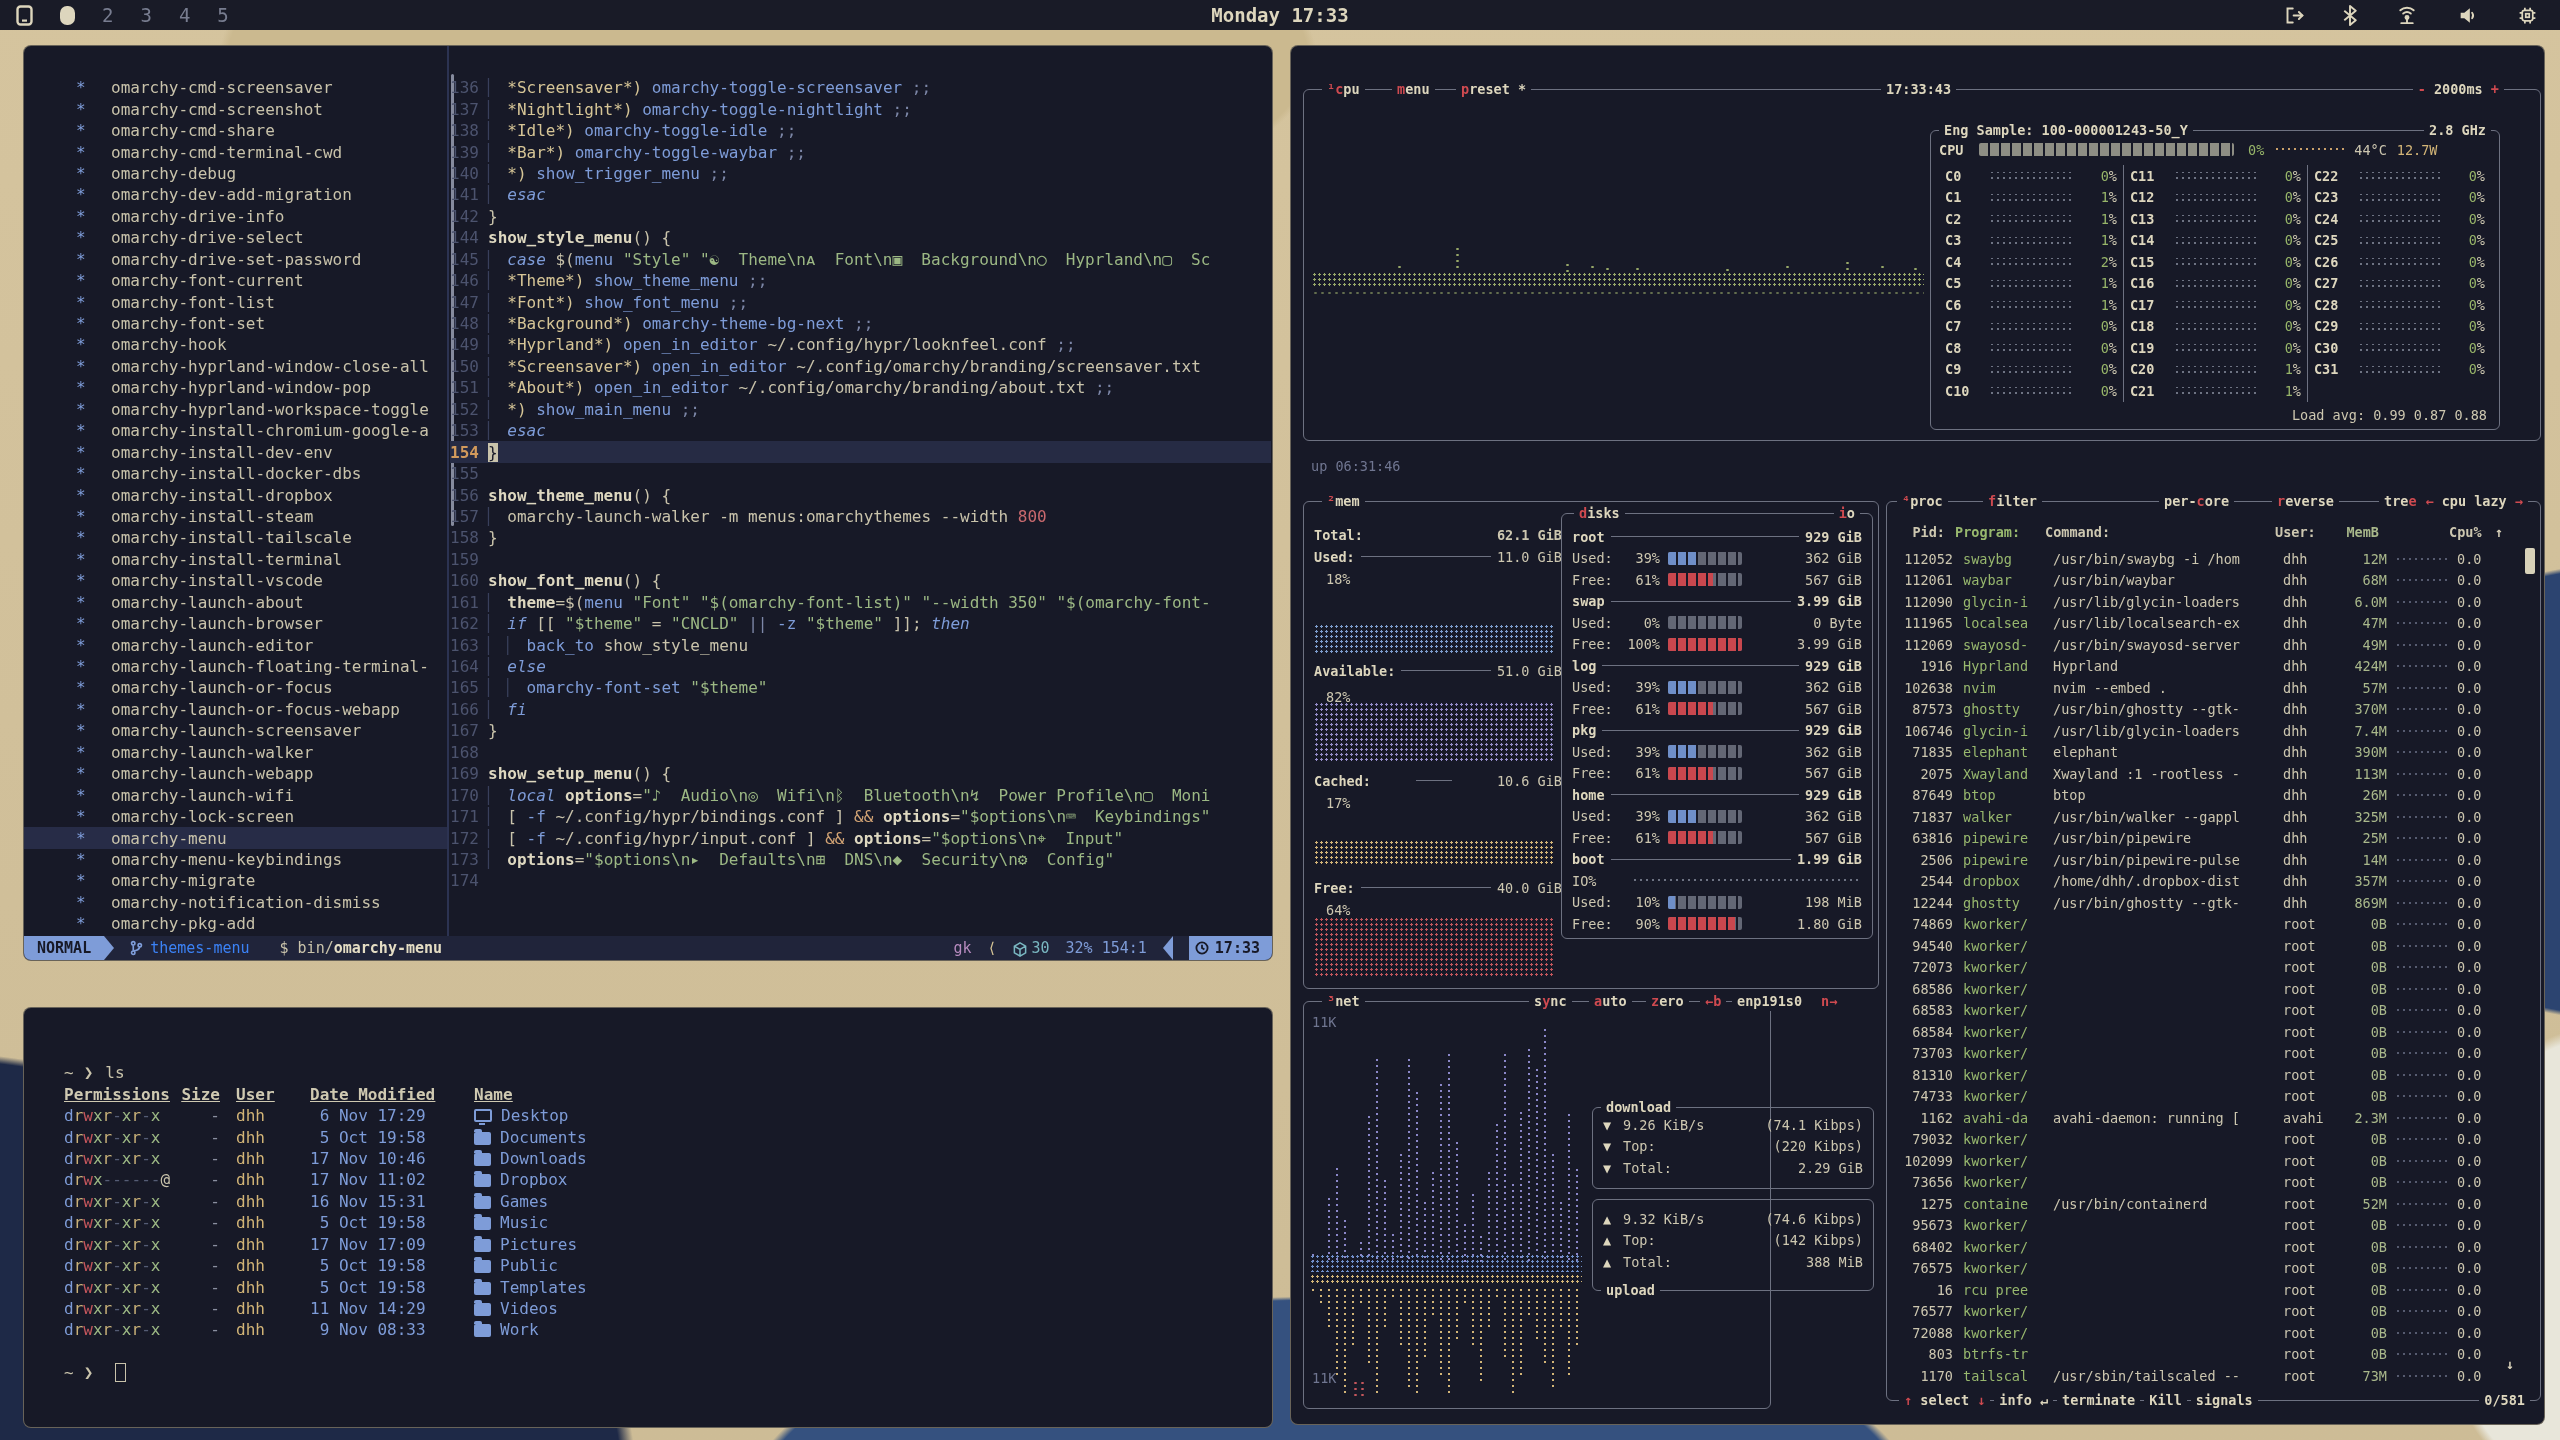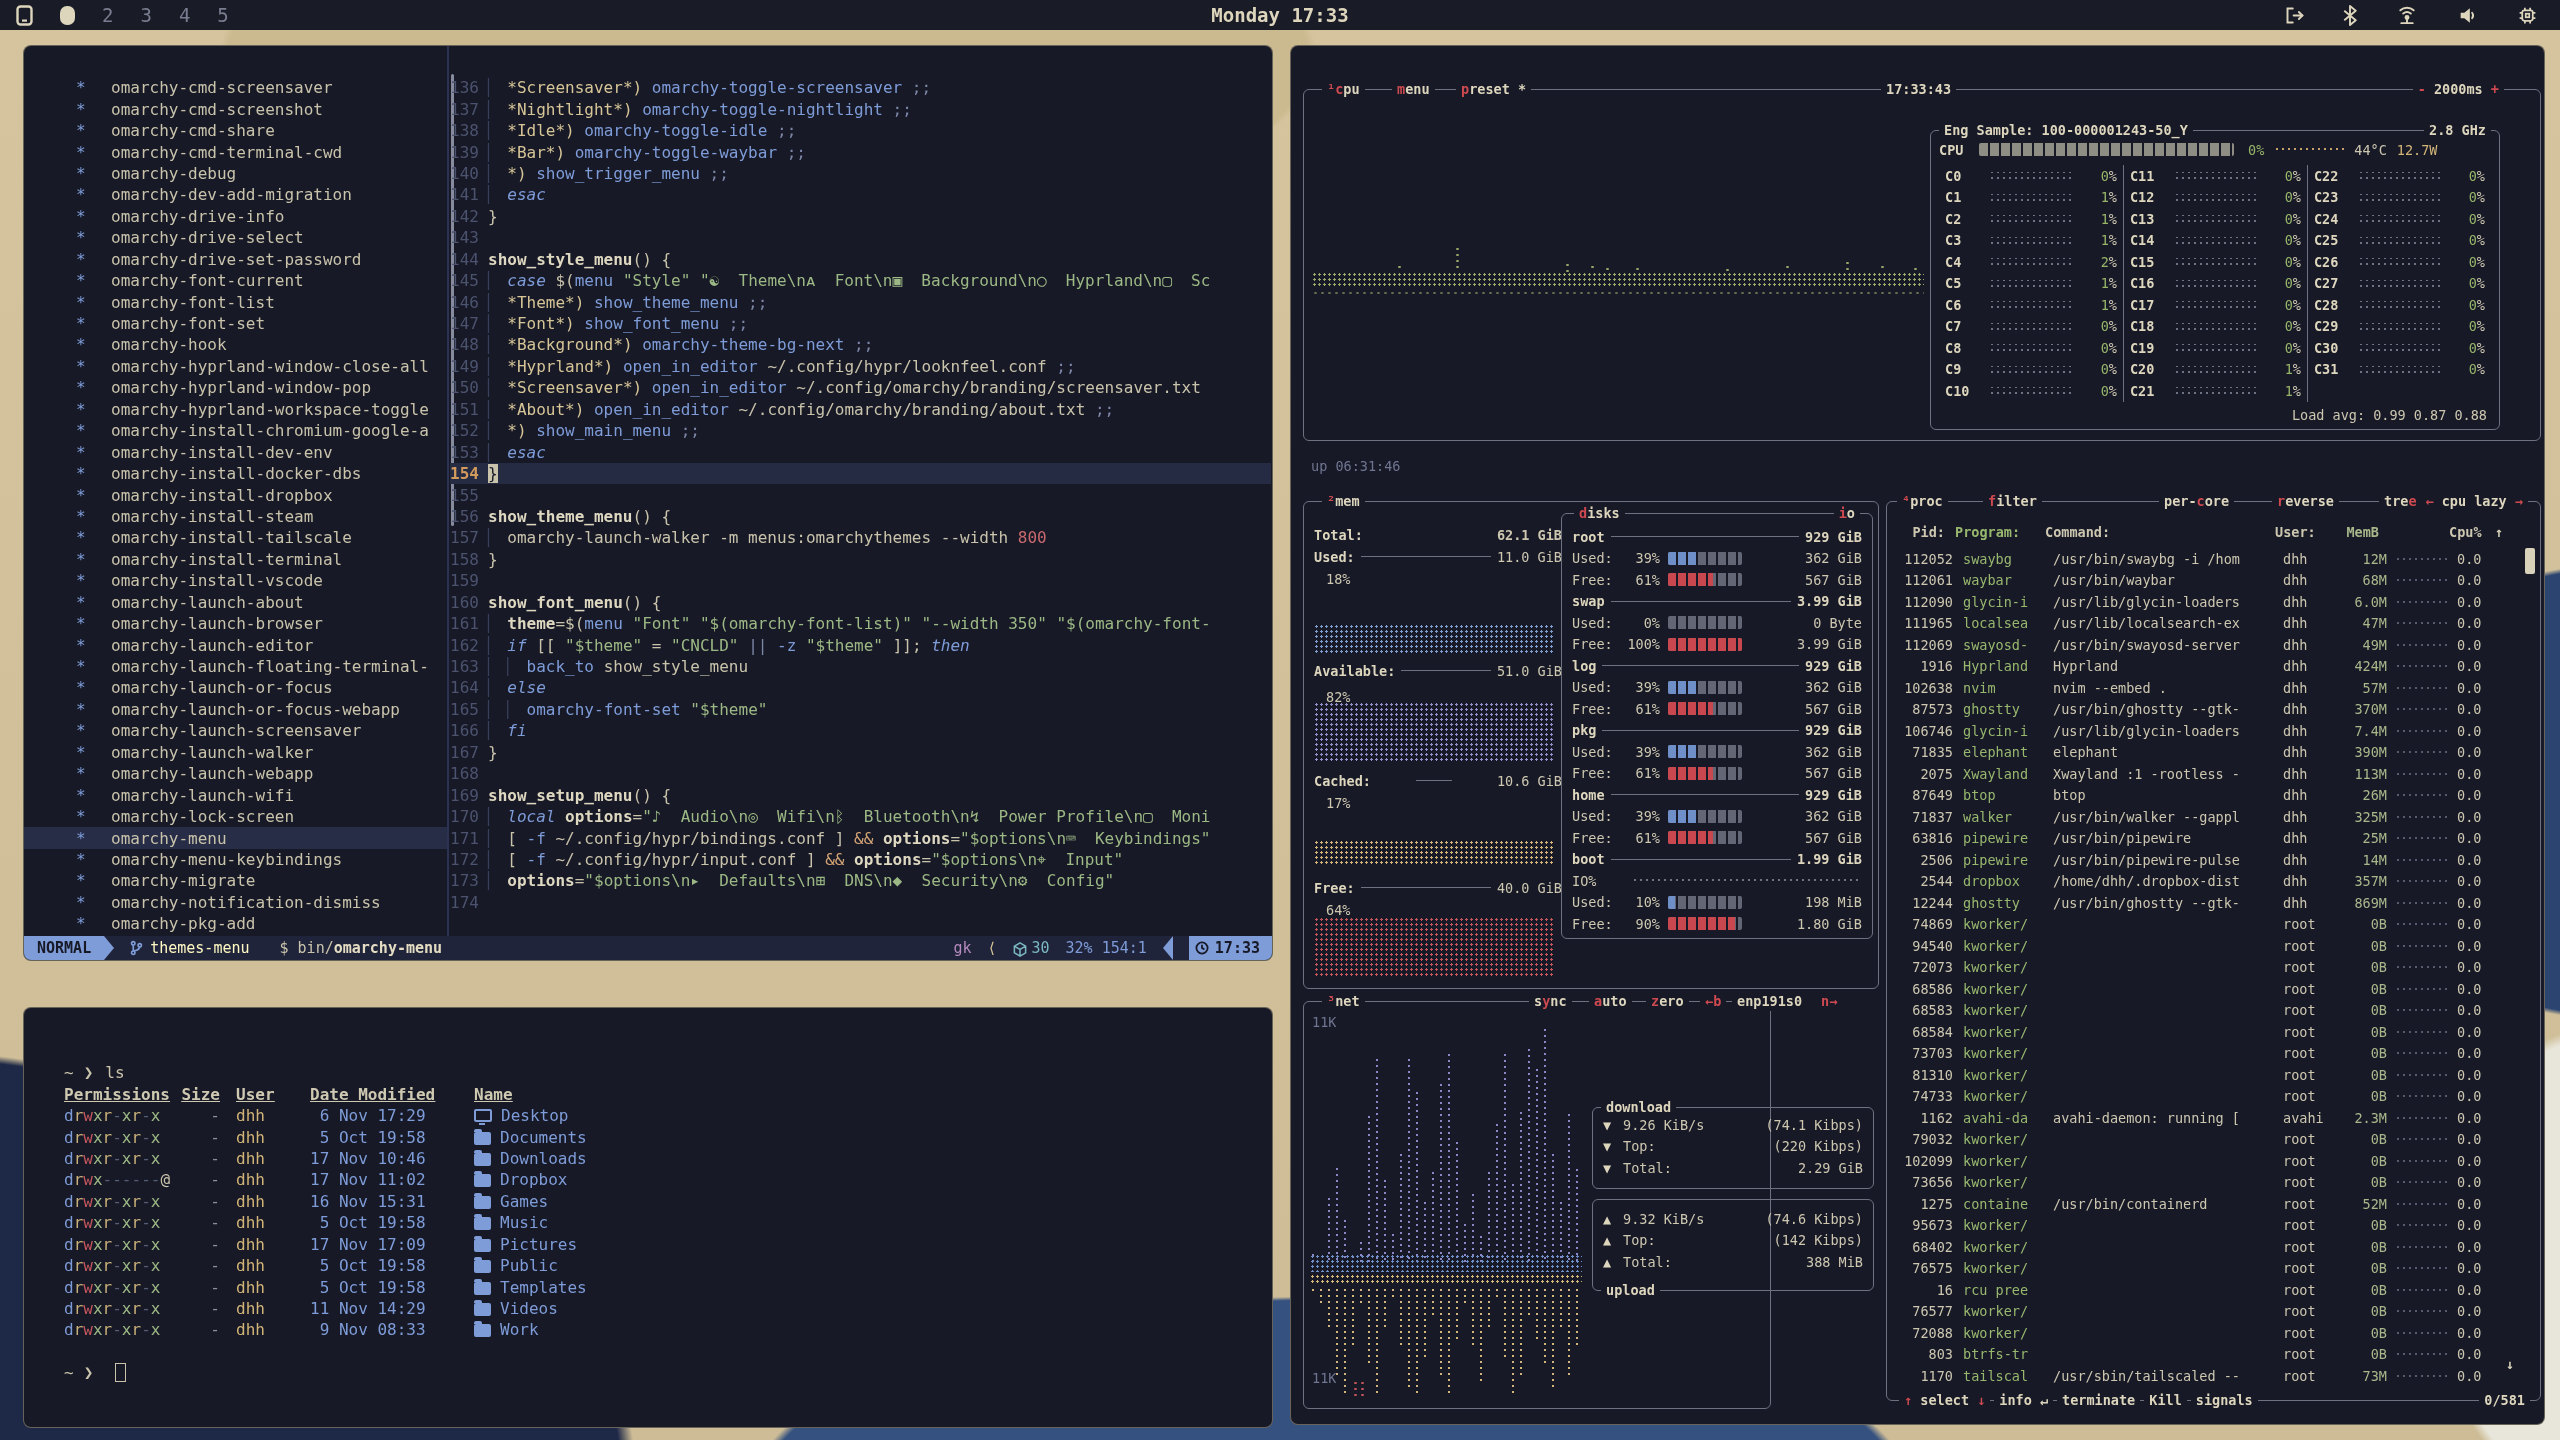--- a/index.html
+++ b/index.html
@@ -44,21 +44,21 @@
 .p{color:#d6c596}
 .o{color:#7d87a8}
 .n{color:#c9696e}
 .f,.w{color:#ded8c0;font-weight:bold}
 .g{color:#39405c}
 .a{color:#d2a374}
 .cursor{background:#c9c3ab;color:#171927}
 #statusline{position:absolute;left:0;bottom:0;height:24px;width:100%;background:#20243a;display:flex;align-items:center;font-size:15px}
 .sl-mode{background:#7e9cd8;color:#171927;font-weight:bold;padding:0 13px;height:100%;display:flex;align-items:center}
 .sl-mode-arrow{width:0;height:0;border-top:12px solid transparent;border-bottom:12px solid transparent;border-left:10px solid #7e9cd8}
-.sl-branch{color:#fef9c3;margin-left:16px;display:flex;gap:7px;align-items:center}
+.sl-branch{color:#3b82f6;margin-left:16px;display:flex;gap:7px;align-items:center}
 .sl-file{color:#c9c3ab;margin-left:30px;white-space:pre}
 .sl-file b{color:#e4ddc4}
 .sl-right{margin-left:auto;display:flex;align-items:center;gap:16px;height:100%}
 .sl-gk{color:#b78bbf}
 .sl-sep{color:#d6c596}
 .sl-cube{color:#7ab8c2;display:flex;align-items:flex-end;gap:5px}
 .sl-pos{color:#7e9cd8}
 .sl-badge-arrow{width:0;height:0;border-top:12px solid transparent;border-bottom:12px solid transparent;border-right:10px solid #7e9cd8}
 .sl-badge{background:#7e9cd8;color:#171927;font-weight:bold;height:100%;display:flex;align-items:center;gap:6px;padding:0 12px 0 6px}
 
@@ -252,21 +252,20 @@
   <div id="pane-sep"></div>
   <div id="file-scrollbar"></div>
   <div id="code-pane">
       <div class="crow"><span class="lnum">136</span><span class="ctext"><span class="g">▏</span><span class="t"> </span><span class="p">*Screensaver*)</span><span class="t"> </span><span class="c">omarchy-toggle-screensaver</span><span class="o"> ;;</span></span></div>
       <div class="crow"><span class="lnum">137</span><span class="ctext"><span class="g">▏</span><span class="t"> </span><span class="p">*Nightlight*)</span><span class="t"> </span><span class="c">omarchy-toggle-nightlight</span><span class="o"> ;;</span></span></div>
       <div class="crow"><span class="lnum">138</span><span class="ctext"><span class="g">▏</span><span class="t"> </span><span class="p">*Idle*)</span><span class="t"> </span><span class="c">omarchy-toggle-idle</span><span class="o"> ;;</span></span></div>
       <div class="crow"><span class="lnum">139</span><span class="ctext"><span class="g">▏</span><span class="t"> </span><span class="p">*Bar*)</span><span class="t"> </span><span class="c">omarchy-toggle-waybar</span><span class="o"> ;;</span></span></div>
       <div class="crow"><span class="lnum">140</span><span class="ctext"><span class="g">▏</span><span class="t"> </span><span class="p">*)</span><span class="t"> </span><span class="c">show_trigger_menu</span><span class="o"> ;;</span></span></div>
       <div class="crow"><span class="lnum">141</span><span class="ctext"><span class="g">▏</span><span class="t"> </span><span class="k">esac</span></span></div>
       <div class="crow"><span class="lnum">142</span><span class="ctext"><span class="t">}</span></span></div>
-      <div class="crow"><span class="lnum">143</span><span class="ctext"></span></div>
       <div class="crow"><span class="lnum">144</span><span class="ctext"><span class="f">show_style_menu</span><span class="t">() {</span></span></div>
       <div class="crow"><span class="lnum">145</span><span class="ctext"><span class="g">▏</span><span class="t"> </span><span class="k">case</span><span class="t"> $(</span><span class="c">menu</span><span class="t"> </span><span class="s">"Style"</span><span class="t"> </span><span class="s">"☯  Theme\nᴀ  Font\n▣  Background\n◯  Hyprland\n▢  Sc</span></span></div>
       <div class="crow"><span class="lnum">146</span><span class="ctext"><span class="g">▏</span><span class="t"> </span><span class="p">*Theme*)</span><span class="t"> </span><span class="c">show_theme_menu</span><span class="o"> ;;</span></span></div>
       <div class="crow"><span class="lnum">147</span><span class="ctext"><span class="g">▏</span><span class="t"> </span><span class="p">*Font*)</span><span class="t"> </span><span class="c">show_font_menu</span><span class="o"> ;;</span></span></div>
       <div class="crow"><span class="lnum">148</span><span class="ctext"><span class="g">▏</span><span class="t"> </span><span class="p">*Background*)</span><span class="t"> </span><span class="c">omarchy-theme-bg-next</span><span class="o"> ;;</span></span></div>
       <div class="crow"><span class="lnum">149</span><span class="ctext"><span class="g">▏</span><span class="t"> </span><span class="p">*Hyprland*)</span><span class="t"> </span><span class="c">open_in_editor</span><span class="t"> ~/.config/hypr/looknfeel.conf</span><span class="o"> ;;</span></span></div>
       <div class="crow"><span class="lnum">150</span><span class="ctext"><span class="g">▏</span><span class="t"> </span><span class="p">*Screensaver*)</span><span class="t"> </span><span class="c">open_in_editor</span><span class="t"> ~/.config/omarchy/branding/screensaver.txt</span></span></div>
       <div class="crow"><span class="lnum">151</span><span class="ctext"><span class="g">▏</span><span class="t"> </span><span class="p">*About*)</span><span class="t"> </span><span class="c">open_in_editor</span><span class="t"> ~/.config/omarchy/branding/about.txt</span><span class="o"> ;;</span></span></div>
       <div class="crow"><span class="lnum">152</span><span class="ctext"><span class="g">▏</span><span class="t"> </span><span class="p">*)</span><span class="t"> </span><span class="c">show_main_menu</span><span class="o"> ;;</span></span></div>
       <div class="crow"><span class="lnum">153</span><span class="ctext"><span class="g">▏</span><span class="t"> </span><span class="k">esac</span></span></div>

